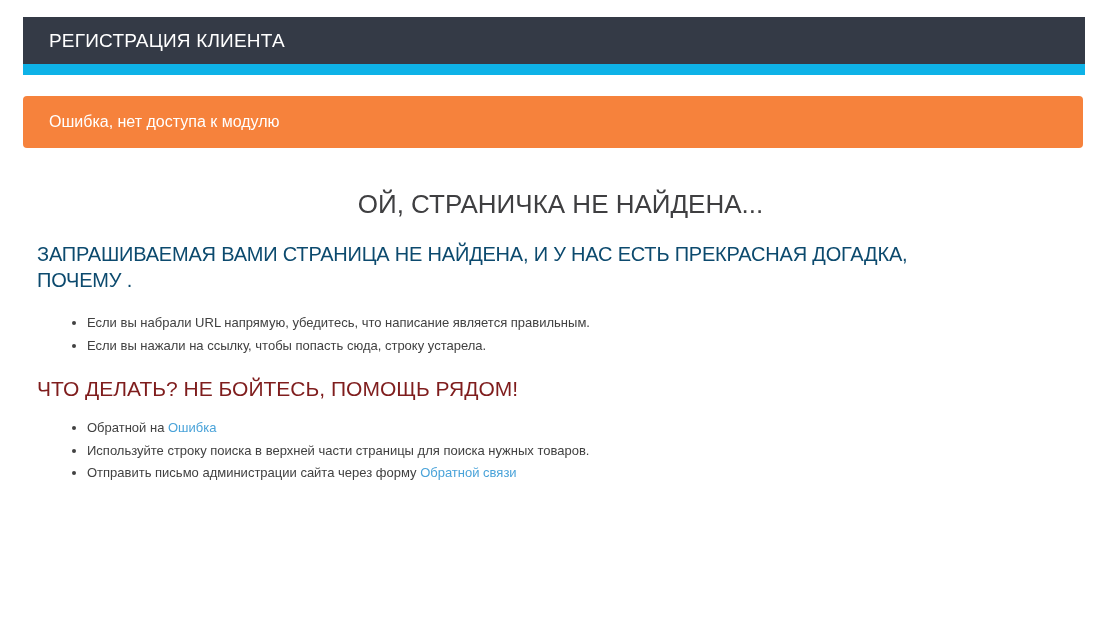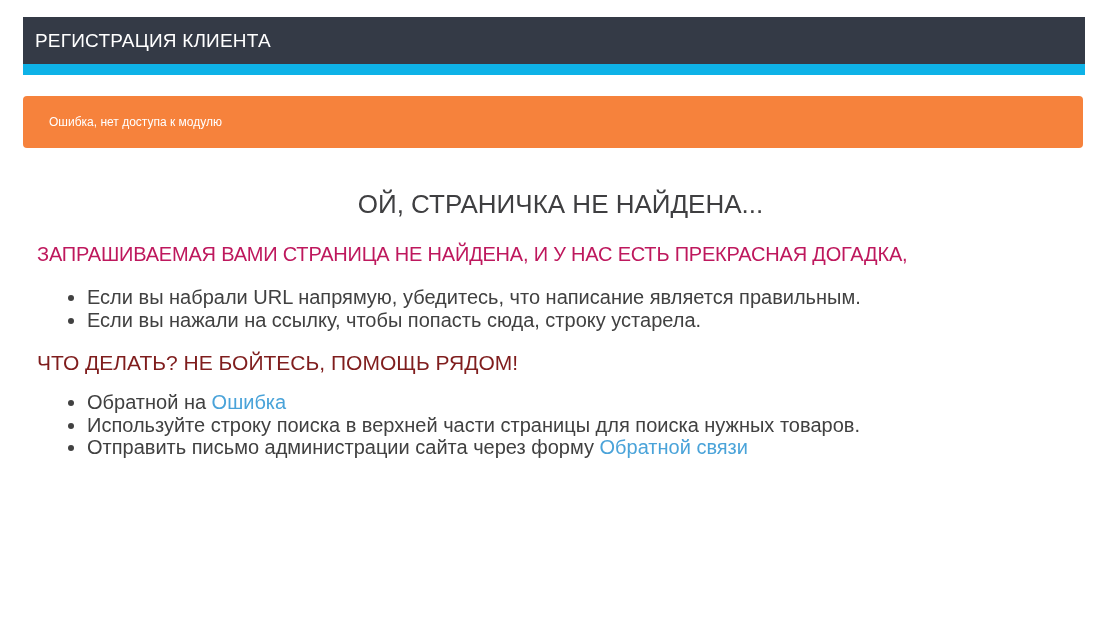--- a/index.html
+++ b/index.html
@@ -11,21 +11,21 @@
     overflow: hidden;
   }
 
   
   .header-bar {
     margin: 17px 19px 0 23px;
     height: 47px;
     background: #343a46;
     display: flex;
     align-items: center;
-    padding-left: 12px;
+    padding-left: 26px;
   }
   .header-bar .title {
     color: #ffffff;
     font-size: 19px;
     font-weight: 400;
     letter-spacing: 0.2px;
   }
   .accent-bar {
     margin: 0 19px 0 23px;
     height: 11px;
@@ -37,58 +37,58 @@
     margin: 21px 21px 0 23px;
     height: 52px;
     background: #f6823c;
     border-radius: 4px;
     display: flex;
     align-items: center;
     padding-left: 26px;
   }
   .alert .alert-text {
     color: #ffffff;
-    font-size: 12px;
+    font-size: 16px;
   }
 
   
   .main {
     margin: 0 20px 0 37px;
     color: #414141;
   }
   .h1 {
     margin-top: 41px;
     font-size: 26px;
     font-weight: 400;
     color: #3f3f41;
     letter-spacing: 0;
     text-align: center;
   }
   .h2 {
     margin-top: 21px;
     font-size: 20px;
     font-weight: 400;
-    color: #be185d;
+    color: #0c4a6e;
     line-height: 26px;
     letter-spacing: -0.2px;
   }
   .h2 .line { display: block; white-space: nowrap; }
   .h3 {
     margin-top: 20px;
     font-size: 21px;
     font-weight: 400;
     color: #7f1d1d;
   }
   ul.bullets {
     margin-top: 19px;
     padding-left: 50px;
     list-style: disc;
   }
   ul.bullets li {
-    font-size: 20px;
+    font-size: 13px;
     line-height: 22.5px;
     color: #414141;
   }
   ul.actions { margin-top: 16px; }
   a.link {
     color: #4aa3d9;
     text-decoration: none;
     cursor: pointer;
   }
 </style>
@@ -103,20 +103,21 @@
 <div class="alert">
   <span class="alert-text">Ошибка, нет доступа к модулю</span>
 </div>
 
 <div class="main">
 
   <div class="h1">ОЙ, СТРАНИЧКА НЕ НАЙДЕНА...</div>
 
   <div class="h2">
     <span class="line">ЗАПРАШИВАЕМАЯ ВАМИ СТРАНИЦА НЕ НАЙДЕНА, И У НАС ЕСТЬ ПРЕКРАСНАЯ ДОГАДКА,</span>
+    <span class="line">ПОЧЕМУ .</span>
   </div>
 
   <ul class="bullets reasons">
     <li>Если вы набрали URL напрямую, убедитесь, что написание является правильным.</li>
     <li>Если вы нажали на ссылку, чтобы попасть сюда, строку устарела.</li>
   </ul>
 
   <div class="h3">ЧТО ДЕЛАТЬ? НЕ БОЙТЕСЬ, ПОМОЩЬ РЯДОМ!</div>
 
   <ul class="bullets actions">

